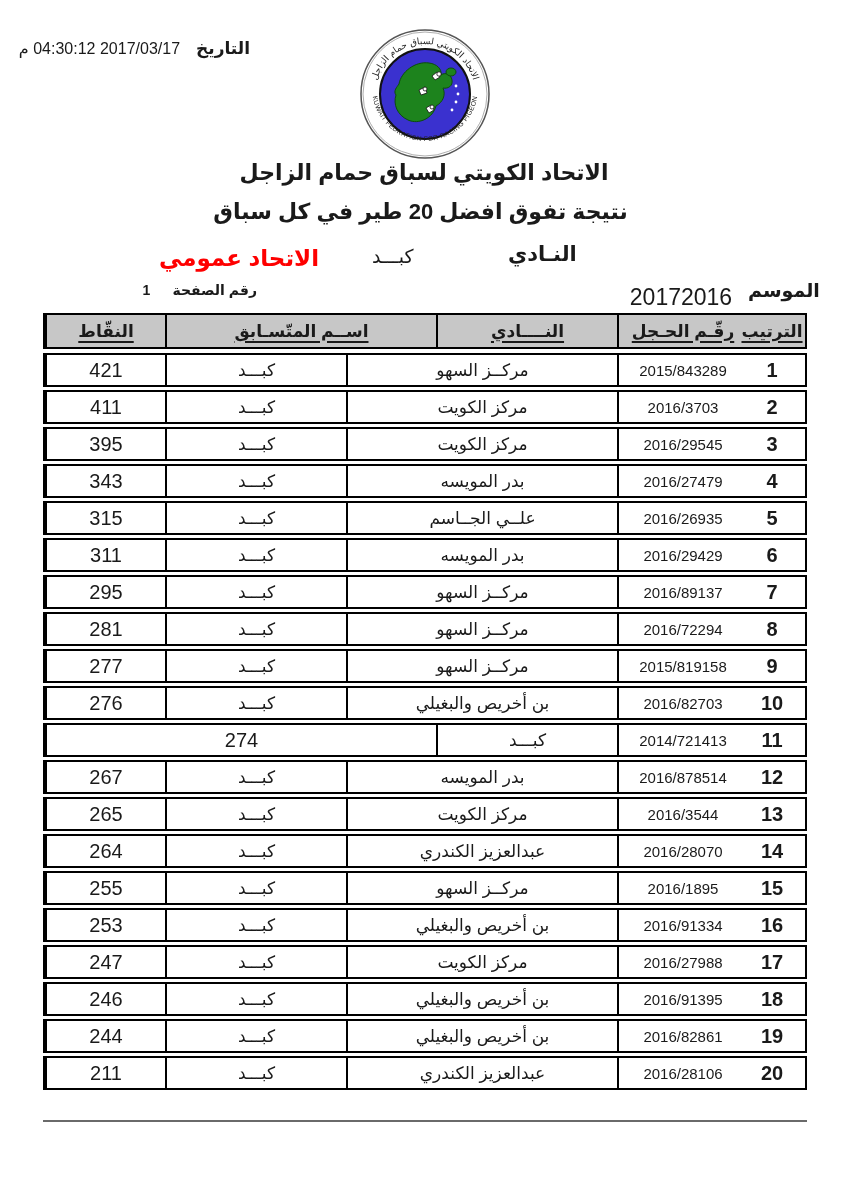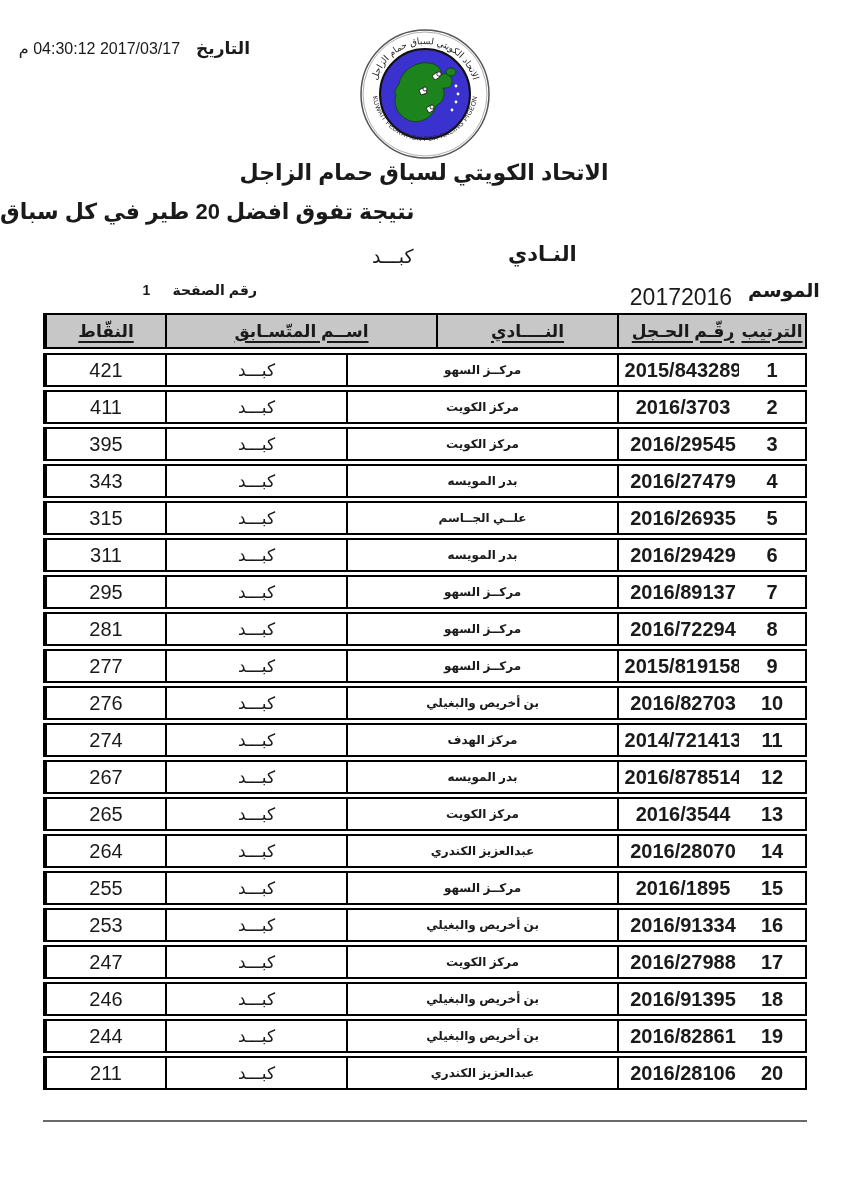--- a/index.html
+++ b/index.html
@@ -23,21 +23,21 @@
   .date-value { direction:rtl; white-space:nowrap; }
   
   .logo { position:absolute; top:28px; left:359px; width:132px; height:132px; }
   
   .title-line {
     position:absolute; top:160px; left:0; width:848px;
     text-align:center; font-weight:bold; font-size:22px; direction:rtl;
   }
   .subtitle-line {
     position:absolute; top:199px; left:0; width:841px;
-    text-align:left; font-weight:bold; font-size:22px; direction:rtl;
+    text-align:center; font-weight:bold; font-size:22px; direction:rtl;
   }
   .club-label { position:absolute; top:242px; left:508px; font-weight:bold; font-size:21px; direction:rtl; }
   .club-value { position:absolute; top:245px; left:372px; font-size:19px; direction:rtl; }
   .fed-note {
     position:absolute; top:245px; left:128px; width:222px;
     font-weight:bold; font-size:23px; direction:rtl; text-align:center;
   }
   .season-label { position:absolute; top:279px; left:748px; font-weight:bold; font-size:19px; direction:rtl; }
   .season-value { position:absolute; top:284px; left:620px; width:122px; font-size:23px; text-align:center; }
   .page-num-line {
@@ -67,22 +67,22 @@
   .col-rank   { width:66px;  flex:0 0 66px; }
   .col-ring   { width:122px; flex:0 0 122px;padding-left:8px; }
   .col-name   { width:271px; flex:0 0 271px; }
   .col-club   { width:181px; flex:0 0 181px; }
   .col-points { flex:1 1 auto; }
   .t-head .t-cell {
     font-weight:bold; font-size:17px; direction:rtl;
     text-decoration:underline; text-underline-offset:4px; text-decoration-thickness:1.5px;
   }
   .cell-rank   { font-weight:bold; font-size:20px; direction:ltr; }
-  .cell-ring   { font-size:20px; direction:ltr;font-weight:bold; }
-  .cell-name   { font-size:12px; direction:rtl;font-weight:bold; }
+  .cell-ring   { font-size:15px; direction:ltr; }
+  .cell-name   { font-size:17px; direction:rtl; }
   .cell-club   { font-size:17px; direction:rtl; }
   .cell-points { font-size:20px; direction:ltr; }
   .table-bottom-line {
     position:absolute; top:1120px; left:43px; width:764px; height:2px;
     background:#6a6a6a;
   }
 </style>
 </head>
 <body>
 
@@ -125,20 +125,21 @@
       <textPath href="#arcBottom" startOffset="50%" text-anchor="middle">KUWAIT FEDRATION FOR RACING PIGEON</textPath>
     </text>
   </svg>
 
   <div class="title-line">الاتحاد الكويتي لسباق حمام الزاجل</div>
   <div class="subtitle-line">نتيجة تفوق  افضل 20  طير في كل سباق</div>
 
   <span class="club-label">النـادي</span>
   <span class="club-value">كبـــد</span>
 
+  <div class="fed-note" style="color: rgb(254, 0, 0);">الاتحاد عمومي</div>
 
   <span class="season-label">الموسم</span>
   <span class="season-value">20172016</span>
 
   <div class="page-num-line">
     <span>رقم الصفحة</span>
     <span>1</span>
   </div>
 
   <div class="rtable">
@@ -216,21 +217,20 @@
         <div class="t-row">
           <div class="t-cell col-rank cell-rank">10</div>
           <div class="t-cell col-ring cell-ring">2016/82703</div>
           <div class="t-cell col-name cell-name">بن أخريص والبغيلي</div>
           <div class="t-cell col-club cell-club">كبـــد</div>
           <div class="t-cell col-points cell-points">276</div>
         </div>
         <div class="t-row">
           <div class="t-cell col-rank cell-rank">11</div>
           <div class="t-cell col-ring cell-ring">2014/721413</div>
-          <div class="t-cell col-name cell-name">مركز الهدف</div>
           <div class="t-cell col-club cell-club">كبـــد</div>
           <div class="t-cell col-points cell-points">274</div>
         </div>
         <div class="t-row">
           <div class="t-cell col-rank cell-rank">12</div>
           <div class="t-cell col-ring cell-ring">2016/878514</div>
           <div class="t-cell col-name cell-name">بدر المويسه</div>
           <div class="t-cell col-club cell-club">كبـــد</div>
           <div class="t-cell col-points cell-points">267</div>
         </div>

